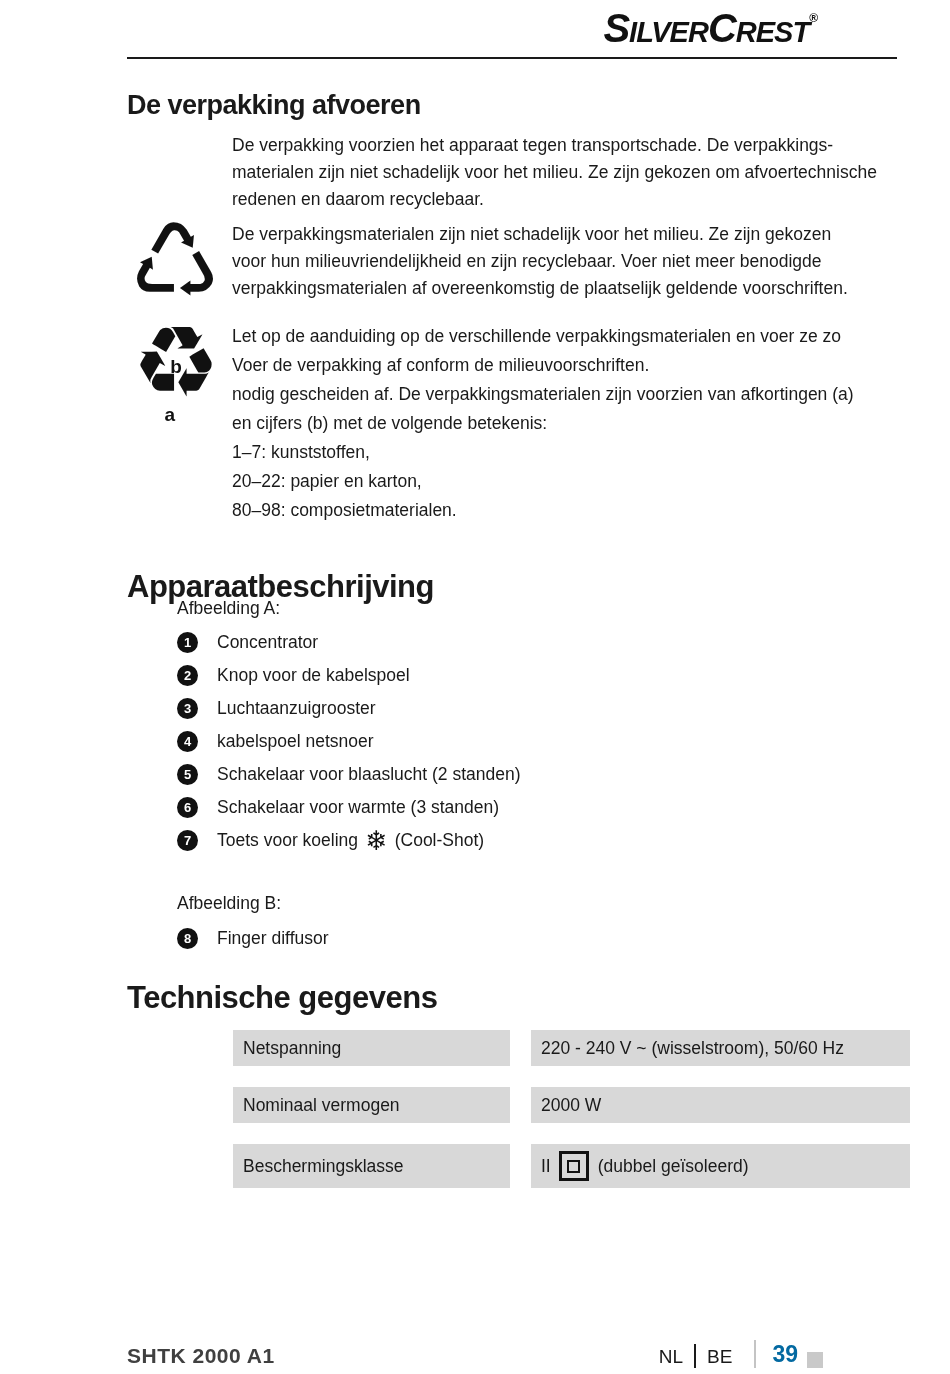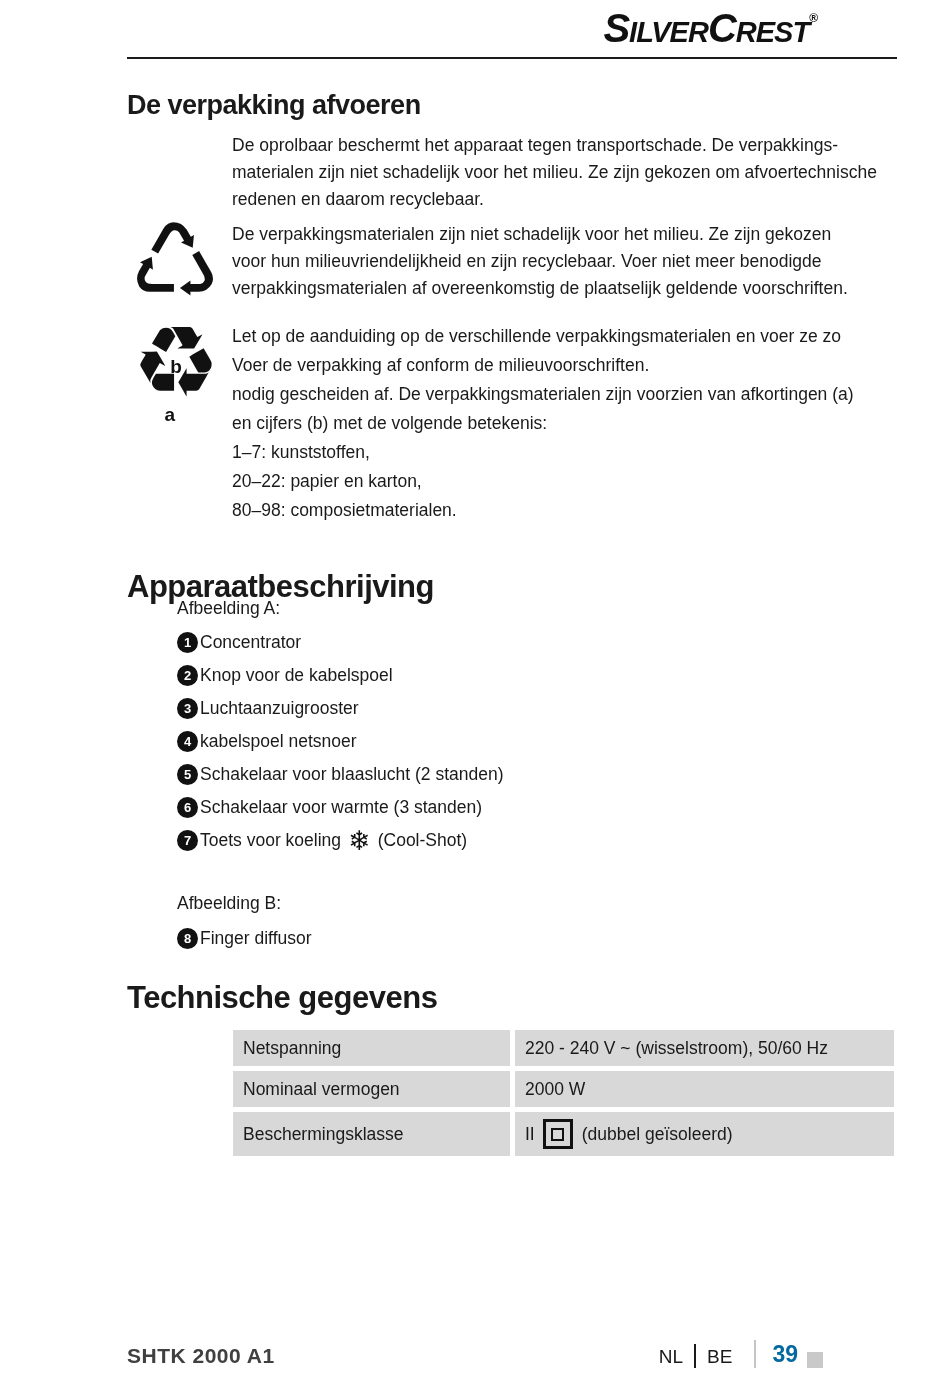--- a/index.html
+++ b/index.html
@@ -50,30 +50,30 @@
   
   .fig-label { position:absolute; left:140px; font-size:17.5px; }
   .dev-list { position:absolute; left:140px; top:626px; }
   .dev-list-b { position:absolute; left:140px; top:922px; }
   .dev-item { display:flex; align-items:center; height:33px; }
   .num-badge {
     width:21px; height:21px; border-radius:50%; background:#111; color:#fff;
     display:inline-flex; align-items:center; justify-content:center;
     font-size:13px; font-weight:bold; flex:0 0 21px;
   }
-  .dev-label { margin-left:2px; font-size:17.5px; white-space:nowrap; }
+  .dev-label { margin-left:19px; font-size:17.5px; white-space:nowrap; }
   .snowflake {
     font-family:"DejaVu Sans", sans-serif; font-size:27px; line-height:20px;
     margin:0 7px; color:#111;
   }
   
   .tech-table {
     position:absolute; left:196px; top:1030px;
     display:grid; grid-template-columns:277px 379px; grid-template-rows:36px 36px 44px;
-    gap:5px;
+    gap:21px;
   }
   .cell {
     background:#d8d8d8; display:flex; align-items:center;
     padding-left:10px; font-size:17.5px; white-space:nowrap;
   }
   .ins-icon {
     width:30px; height:30px; border:3px solid #111; margin:0 9px 0 8px;
     display:inline-flex; align-items:center; justify-content:center; flex:0 0 30px;
   }
   .ins-icon-inner { width:13px; height:13px; border:2px solid #111; }
@@ -98,21 +98,21 @@
 <div class="page">
 
   <div class="logo">
     <span class="big">S</span><span class="small">ILVER</span><span class="big">C</span><span class="small">REST</span><span class="reg">®</span>
   </div>
   <div class="rule"></div>
 
   <div class="h-med" style="top:90px;">De verpakking afvoeren</div>
 
   <div class="body-block" style="top:132px;">
-    <div>De oprolbaar beschermt het apparaat tegen transportschade. De verpakkings-</div>
+    <div>De verpakking voorzien het apparaat tegen transportschade. De verpakkings-</div>
     <div>materialen zijn niet schadelijk voor het milieu. Ze zijn gekozen om afvoertechnische</div>
     <div>redenen en daarom recyclebaar.</div>
   </div>
 
   <div class="recycle-outline">♺</div>
   <div class="body-block" style="top:221px;">
     <div>De verpakkingsmaterialen zijn niet schadelijk voor het milieu. Ze zijn gekozen</div>
     <div>voor hun milieuvriendelijkheid en zijn recyclebaar. Voer niet meer benodigde</div>
     <div>verpakkingsmaterialen af overeenkomstig de plaatselijk geldende voorschriften.</div>
   </div>

